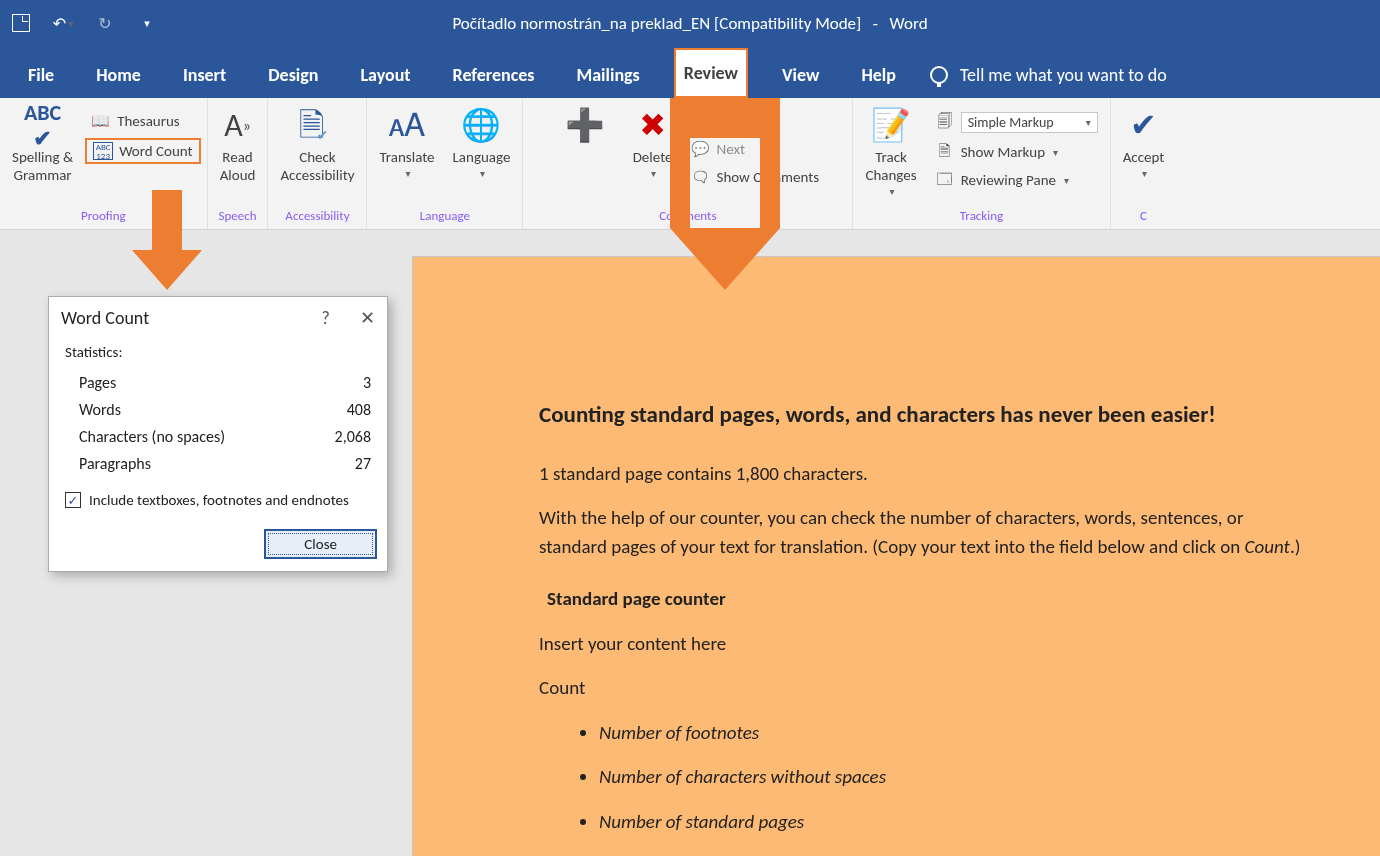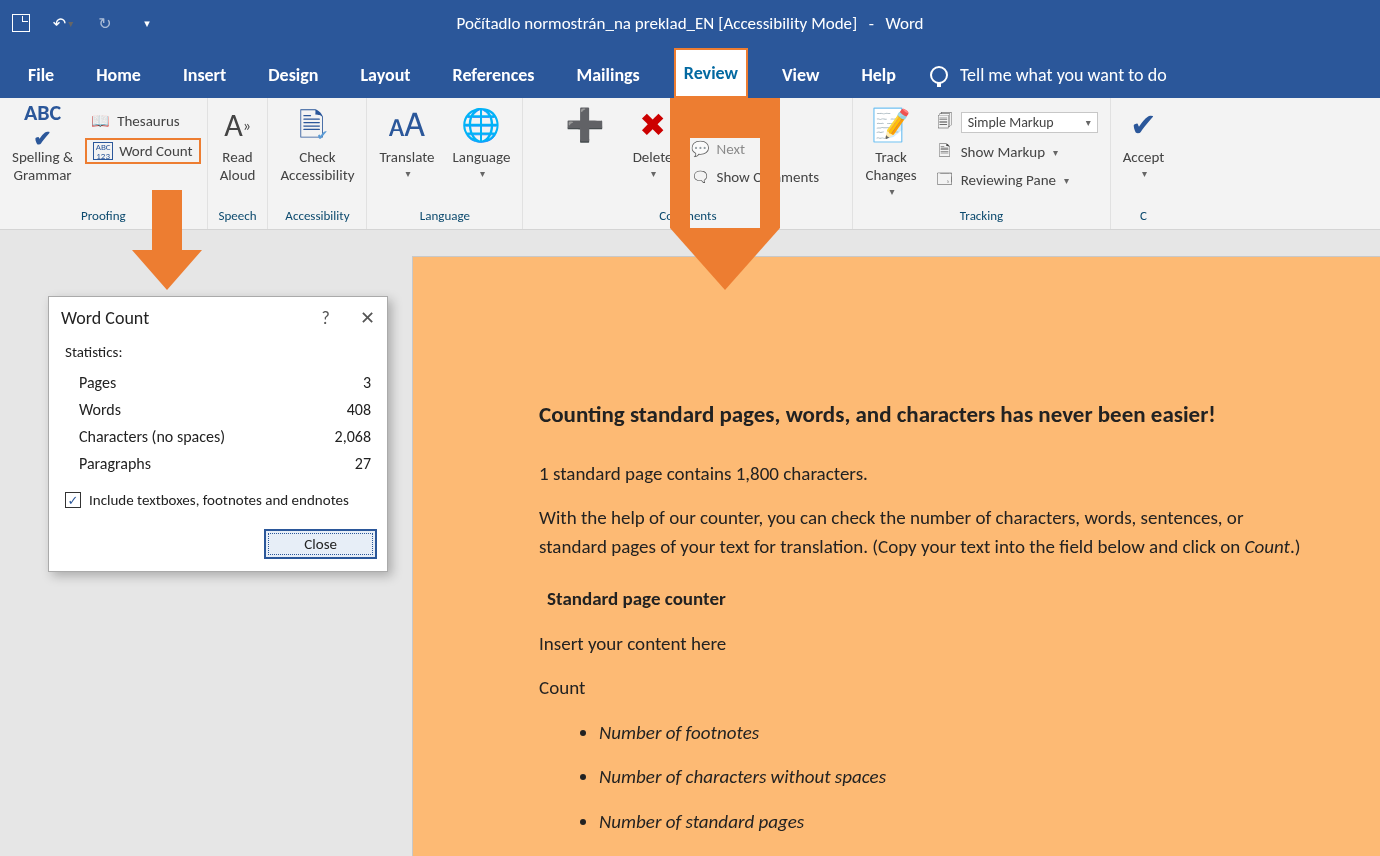--- a/index.html
+++ b/index.html
@@ -32,39 +32,39 @@
     background:#2b579a;
     display:flex;
     align-items:flex-end;
     height:52px;
     padding:0 20px;
     color:#fff;
     font-size:18px;
     gap:26px;
   }
   .tab { padding:12px 8px 12px 8px; cursor:pointer;font-weight:bold; }
-  .tab.active { background:#fff; color:#0369a1; border:2px solid #ed7d31; }
+  .tab.active { background:#fff; color:#404040; border:2px solid #ed7d31; }
   .tell-me-group { display:flex; align-items:center; gap:12px; padding-bottom:12px; }
   .bulb { width:18px; height:18px; border:2px solid #fff; border-radius:50%; position:relative; }
   .bulb::after { content:""; position:absolute; left:5px; bottom:-5px; width:4px; height:4px; background:#fff; }
   
   .ribbon {
     background:#f3f3f3;
     border-bottom:1px solid #d4d4d4;
     display:flex;
     height:132px;
     font-size:15px;
     color:#444;
   }
   .group {
     display:flex; flex-direction:column; align-items:center; padding:6px 6px 2px 6px;
     border-right:1px solid #e1e1e1;
   }
   .group-body { display:flex; flex:1; align-items:flex-start; gap:6px;}
-  .group-label { font-size:13px; color:#0c4a6e; padding:2px 0 4px 0; }
+  .group-label { font-size:13px; color:#8b5cf6; padding:2px 0 4px 0; }
   .bigbtn { display:flex; flex-direction:column; align-items:center; justify-content:flex-start; gap:2px; padding:2px 6px; cursor:pointer; text-align:center; line-height:1.2; }
   .bigbtn .ic { height:40px; display:flex; align-items:center; justify-content:center; font-size:32px; }
   .smallcol { display:flex; flex-direction:column; gap:6px; padding-top:6px; }
   .smallbtn { display:flex; align-items:center; gap:6px; padding:2px 6px; cursor:pointer; font-size:15px;}
   .smallbtn .sic { width:20px; height:18px; display:flex; align-items:center; justify-content:center; font-size:15px; }
   .wc-highlight { border:2px solid #ed7d31; }
   .dd { font-size:10px; color:#666; margin-left:2px; }
   .trk-select { border:1px solid #c7c7c7; background:#fff; padding:1px 6px; font-size:14px; display:flex; align-items:center; gap:30px; }
   
   .arrow {
@@ -103,21 +103,21 @@
 <div class="titlebar">
   <div class="qat">
     <div class="qat-icon">
         <div class="disk"></div>
       </div>
     <div class="qat-icon">↶<span class="dd">▾</span></div>
     <div class="qat-icon" style="opacity:.6">↻</div>
     <div class="qat-icon" style="font-size:11px">▾</div>
   </div>
   <div class="title-center">
-    <span>Počítadlo normostrán_na preklad_EN [Accessibility Mode]</span>
+    <span>Počítadlo normostrán_na preklad_EN [Compatibility Mode]</span>
     &nbsp;&nbsp;<span>-</span>&nbsp;&nbsp;
     <span>Word</span>
   </div>
 </div>
 
 <div class="tabs">
   <div class="tab">File</div>
   <div class="tab">Home</div>
   <div class="tab">Insert</div>
   <div class="tab">Design</div>

